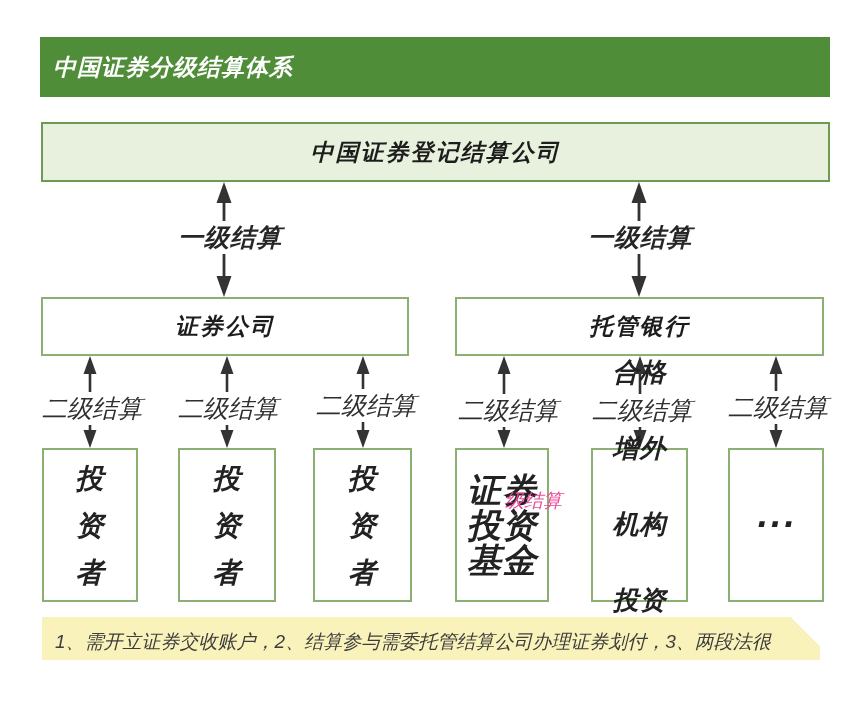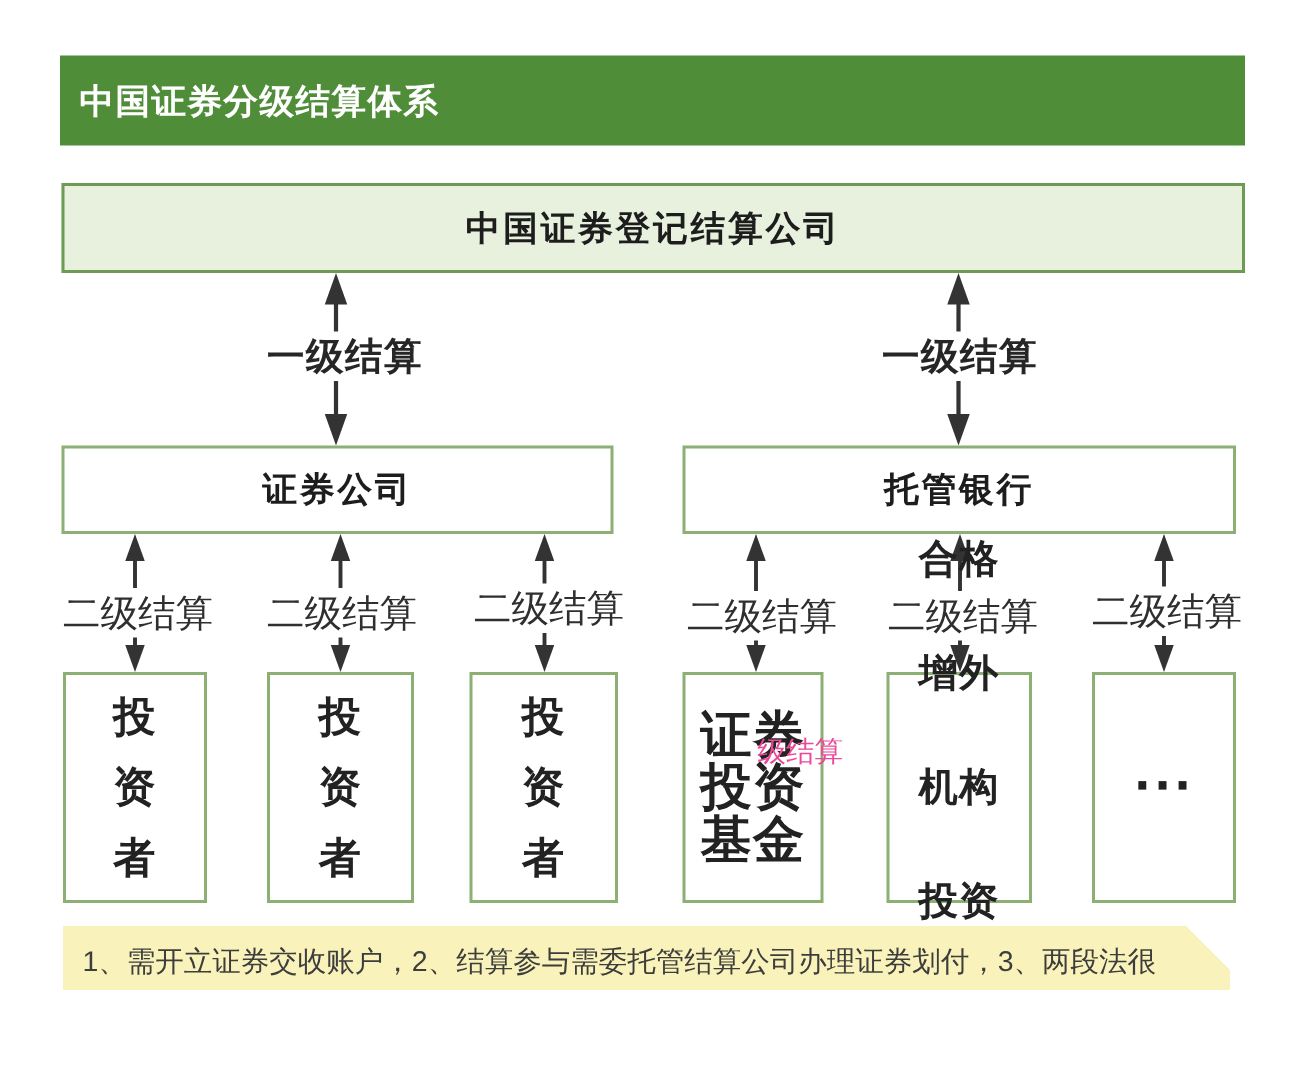--- a/index.html
+++ b/index.html
@@ -1,17 +1,17 @@
 <!DOCTYPE html>
 <html><head>
 <meta charset="utf-8">
 <style>
   html,body{margin:0;padding:0;background:#fff;}
   #stage{position:relative;width:865px;height:660px;background:#ffffff;overflow:hidden;
-         font-family:"Liberation Sans","DejaVu Sans",sans-serif;}
+         font-family:"Liberation Sans","DejaVu Sans",sans-serif;font-style:italic;}
   .abs{position:absolute;box-sizing:border-box;}
 
   
   .header-bar{left:40px;top:37px;width:790px;height:60px;background:#4f8d39;
               display:flex;align-items:center;padding-left:13px;}
   .header-title{color:#ffffff;font-family:"Liberation Serif","DejaVu Serif",serif;
                 font-weight:700;font-size:23px;letter-spacing:1px;}
 
   
   .root-box{left:41px;top:122px;width:789px;height:60px;background:#e8f1dd;

